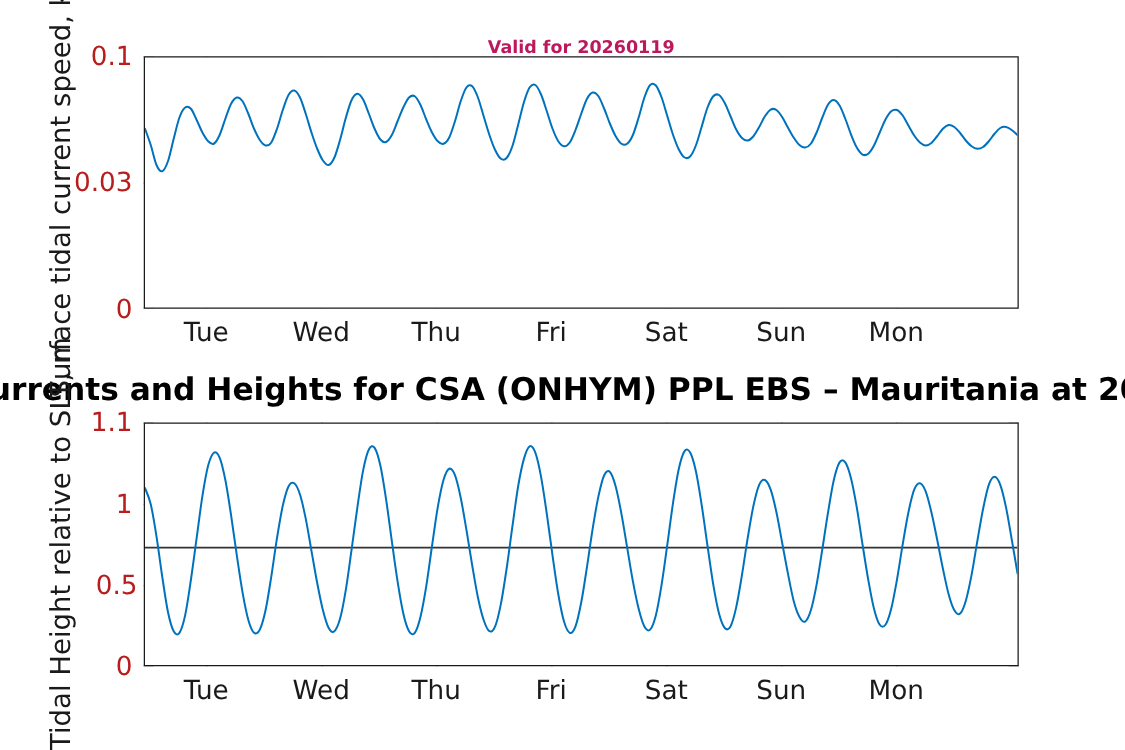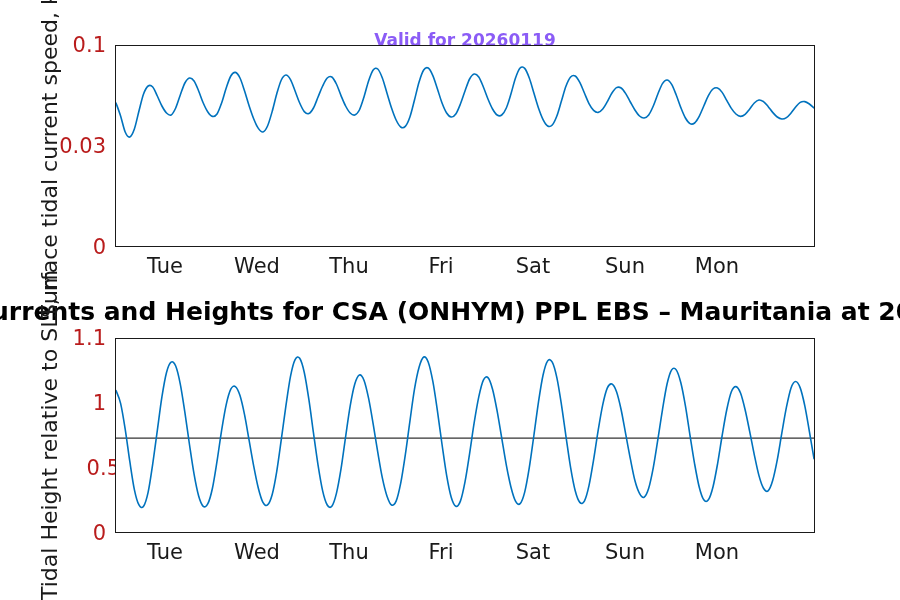--- a/index.html
+++ b/index.html
@@ -79,24 +79,24 @@
     line-height: 24px;
     white-space: nowrap;
     color: #1a1a1a;
     transform-origin: 0 0;
     transform: rotate(-90deg);
   }
 
   
   .subplot-title {
     position: absolute;
-    font-size: 17px;
+    font-size: 14px;
     font-weight: bold;
     white-space: nowrap;
-    color: #8b5cf6;
+    color: #be185d;
     text-align: center;
   }
   .main-title {
     position: absolute;
     font-size: 25px;
     font-weight: bold;
     white-space: nowrap;
     color: #000000;
   }
 </style>
@@ -146,21 +146,21 @@
   <div class="plot-box" id="plot-top">
     <svg class="plot-svg" id="svg-top" viewBox="0 0 700 202" preserveAspectRatio="none">
         <path d="M 0.00 57.57 C 0.77 59.76, 3.07 65.82, 4.61 70.70 C 6.14 75.58, 7.68 83.33, 9.21 86.86 C 10.75 90.40, 12.28 92.42, 13.82 91.91 C 15.35 91.41, 16.89 88.21, 18.42 83.83 C 19.96 79.45, 21.49 71.54, 23.03 65.65 C 24.56 59.76, 26.10 52.69, 27.63 48.48 C 29.17 44.27, 30.70 41.58, 32.24 40.40 C 33.77 39.22, 35.31 39.73, 36.84 41.41 C 38.38 43.09, 39.91 47.30, 41.45 50.50 C 42.98 53.70, 44.52 57.74, 46.05 60.60 C 47.59 63.46, 49.12 66.15, 50.66 67.67 C 52.19 69.18, 53.73 70.53, 55.26 69.69 C 56.80 68.85, 58.33 65.99, 59.87 62.62 C 61.40 59.25, 62.94 53.70, 64.47 49.49 C 66.01 45.28, 67.54 40.23, 69.08 37.37 C 70.61 34.51, 72.15 32.66, 73.68 32.32 C 75.22 31.98, 76.75 33.16, 78.29 35.35 C 79.82 37.54, 81.36 41.75, 82.89 45.45 C 84.43 49.15, 85.96 54.04, 87.50 57.57 C 89.04 61.11, 90.57 64.40, 92.11 66.66 C 93.64 68.92, 95.18 70.77, 96.71 71.10 C 98.25 71.44, 99.78 70.94, 101.32 68.68 C 102.85 66.42, 104.39 61.95, 105.92 57.57 C 107.46 53.19, 108.99 46.97, 110.53 42.42 C 112.06 37.88, 113.60 32.93, 115.13 30.30 C 116.67 27.67, 118.20 26.33, 119.74 26.66 C 121.27 27.00, 122.81 29.19, 124.34 32.32 C 125.88 35.45, 127.41 40.74, 128.95 45.45 C 130.48 50.16, 132.02 55.89, 133.55 60.60 C 135.09 65.31, 136.62 69.96, 138.16 73.73 C 139.69 77.50, 141.23 81.04, 142.76 83.22 C 144.30 85.41, 145.83 87.26, 147.37 86.86 C 148.90 86.46, 150.44 84.23, 151.97 80.80 C 153.51 77.37, 155.04 71.64, 156.58 66.26 C 158.11 60.87, 159.65 53.80, 161.18 48.48 C 162.72 43.16, 164.25 37.54, 165.79 34.34 C 167.32 31.14, 168.86 29.36, 170.39 29.29 C 171.93 29.22, 173.46 31.24, 175.00 33.94 C 176.54 36.63, 178.07 41.51, 179.61 45.45 C 181.14 49.39, 182.68 54.10, 184.21 57.57 C 185.75 61.04, 187.28 64.47, 188.82 66.26 C 190.35 68.04, 191.89 68.88, 193.42 68.28 C 194.96 67.67, 196.49 65.41, 198.03 62.62 C 199.56 59.83, 201.10 55.21, 202.63 51.51 C 204.17 47.81, 205.70 43.60, 207.24 40.40 C 208.77 37.20, 210.31 33.83, 211.84 32.32 C 213.38 30.80, 214.91 30.30, 216.45 31.31 C 217.98 32.32, 219.52 35.25, 221.05 38.38 C 222.59 41.51, 224.12 46.39, 225.66 50.10 C 227.19 53.80, 228.73 57.67, 230.26 60.60 C 231.80 63.53, 233.33 66.15, 234.87 67.67 C 236.40 69.18, 237.94 70.19, 239.47 69.69 C 241.01 69.19, 242.54 67.67, 244.08 64.64 C 245.61 61.61, 247.15 56.39, 248.68 51.51 C 250.22 46.63, 251.75 39.90, 253.29 35.35 C 254.82 30.81, 256.36 26.26, 257.89 24.24 C 259.43 22.22, 260.96 21.88, 262.50 23.23 C 264.04 24.58, 265.57 28.28, 267.11 32.32 C 268.64 36.36, 270.18 42.42, 271.71 47.47 C 273.25 52.52, 274.78 58.07, 276.32 62.62 C 277.85 67.16, 279.39 71.54, 280.92 74.74 C 282.46 77.94, 283.99 80.73, 285.53 81.81 C 287.06 82.89, 288.60 82.89, 290.13 81.20 C 291.67 79.52, 293.20 76.15, 294.74 71.71 C 296.27 67.27, 297.81 60.43, 299.34 54.54 C 300.88 48.65, 302.41 41.41, 303.95 36.36 C 305.48 31.31, 307.02 26.60, 308.55 24.24 C 310.09 21.88, 311.62 21.28, 313.16 22.22 C 314.69 23.16, 316.23 26.36, 317.76 29.90 C 319.30 33.43, 320.83 38.82, 322.37 43.43 C 323.90 48.04, 325.44 53.53, 326.97 57.57 C 328.51 61.61, 330.04 65.31, 331.58 67.67 C 333.11 70.03, 334.65 71.54, 336.18 71.71 C 337.72 71.88, 339.25 70.87, 340.79 68.68 C 342.32 66.49, 343.86 62.45, 345.39 58.58 C 346.93 54.71, 348.46 49.66, 350.00 45.45 C 351.54 41.24, 353.07 36.19, 354.61 33.33 C 356.14 30.47, 357.68 28.62, 359.21 28.28 C 360.75 27.94, 362.28 29.12, 363.82 31.31 C 365.35 33.50, 366.89 37.71, 368.42 41.41 C 369.96 45.11, 371.49 49.83, 373.03 53.53 C 374.56 57.23, 376.10 60.94, 377.63 63.63 C 379.17 66.32, 380.70 68.68, 382.24 69.69 C 383.77 70.70, 385.31 70.87, 386.84 69.69 C 388.38 68.51, 389.91 66.15, 391.45 62.62 C 392.98 59.08, 394.52 53.53, 396.05 48.48 C 397.59 43.43, 399.12 36.70, 400.66 32.32 C 402.19 27.94, 403.73 23.84, 405.26 22.22 C 406.80 20.60, 408.33 20.94, 409.87 22.62 C 411.40 24.31, 412.94 28.18, 414.47 32.32 C 416.01 36.46, 417.54 42.42, 419.08 47.47 C 420.61 52.52, 422.15 58.14, 423.68 62.62 C 425.22 67.10, 426.75 71.31, 428.29 74.34 C 429.82 77.37, 431.36 79.89, 432.89 80.80 C 434.43 81.71, 435.96 81.47, 437.50 79.79 C 439.04 78.11, 440.57 74.74, 442.11 70.70 C 443.64 66.66, 445.18 60.60, 446.71 55.55 C 448.25 50.50, 449.78 44.44, 451.32 40.40 C 452.85 36.36, 454.39 32.99, 455.92 31.31 C 457.46 29.63, 458.99 29.39, 460.53 30.30 C 462.06 31.21, 463.60 33.90, 465.13 36.76 C 466.67 39.63, 468.20 43.90, 469.74 47.47 C 471.27 51.04, 472.81 55.25, 474.34 58.18 C 475.88 61.11, 477.41 63.56, 478.95 65.04 C 480.48 66.53, 482.02 67.30, 483.55 67.06 C 485.09 66.83, 486.62 65.45, 488.16 63.63 C 489.69 61.81, 491.23 58.85, 492.76 56.16 C 494.30 53.46, 495.83 49.83, 497.37 47.47 C 498.90 45.11, 500.44 42.86, 501.97 42.02 C 503.51 41.17, 505.04 41.41, 506.58 42.42 C 508.11 43.43, 509.65 45.72, 511.18 48.08 C 512.72 50.43, 514.25 53.80, 515.79 56.56 C 517.32 59.32, 518.86 62.28, 520.39 64.64 C 521.93 67.00, 523.46 69.35, 525.00 70.70 C 526.54 72.05, 528.07 72.89, 529.61 72.72 C 531.14 72.55, 532.68 71.71, 534.21 69.69 C 535.75 67.67, 537.28 64.13, 538.82 60.60 C 540.35 57.06, 541.89 52.25, 543.42 48.48 C 544.96 44.71, 546.49 40.33, 548.03 37.98 C 549.56 35.62, 551.10 34.21, 552.63 34.34 C 554.17 34.47, 555.70 36.26, 557.24 38.78 C 558.77 41.31, 560.31 45.58, 561.84 49.49 C 563.38 53.40, 564.91 58.34, 566.45 62.22 C 567.98 66.09, 569.52 70.03, 571.05 72.72 C 572.59 75.41, 574.12 77.53, 575.66 78.38 C 577.19 79.22, 578.73 78.98, 580.26 77.77 C 581.80 76.56, 583.33 73.97, 584.87 71.10 C 586.40 68.24, 587.94 64.10, 589.47 60.60 C 591.01 57.10, 592.54 52.96, 594.08 50.10 C 595.61 47.23, 597.15 44.71, 598.68 43.43 C 600.22 42.15, 601.75 41.85, 603.29 42.42 C 604.82 42.99, 606.36 44.78, 607.89 46.86 C 609.43 48.95, 610.96 52.25, 612.50 54.94 C 614.04 57.64, 615.57 60.73, 617.11 63.02 C 618.64 65.31, 620.18 67.33, 621.71 68.68 C 623.25 70.03, 624.78 71.04, 626.32 71.10 C 627.85 71.17, 629.39 70.33, 630.92 69.08 C 632.46 67.84, 633.99 65.55, 635.53 63.63 C 637.06 61.71, 638.60 59.09, 640.13 57.57 C 641.67 56.06, 643.20 54.78, 644.74 54.54 C 646.27 54.30, 647.81 55.08, 649.34 56.16 C 650.88 57.23, 652.41 59.19, 653.95 61.00 C 655.48 62.82, 657.02 65.28, 658.55 67.06 C 660.09 68.85, 661.62 70.60, 663.16 71.71 C 664.69 72.82, 666.23 73.63, 667.76 73.73 C 669.30 73.83, 670.83 73.33, 672.37 72.32 C 673.90 71.31, 675.44 69.45, 676.97 67.67 C 678.51 65.89, 680.04 63.39, 681.58 61.61 C 683.11 59.83, 684.65 57.87, 686.18 56.96 C 687.72 56.05, 689.25 55.89, 690.79 56.16 C 692.32 56.43, 693.86 57.50, 695.39 58.58 C 696.93 59.66, 699.23 61.95, 700.00 62.62" fill="none" stroke="#0072BD" stroke-width="1.6" stroke-linejoin="round" stroke-linecap="round" vector-effect="non-scaling-stroke"></path>
       </svg>
   </div>
 
   <div class="yaxis-title" style="left:38px; top:600px;">Tidal Height relative to SLT, m</div>
 
   <div class="ylab" style="left:30px; top:328px; width:76px;">1.1</div>
   <div class="ylab" style="left:30px; top:393px; width:76px;">1</div>
-  <div class="ylab" style="left:44px; top:458px; width:76px;">0.5</div>
+  <div class="ylab" style="left:34px; top:458px; width:76px;">0.5</div>
   <div class="ylab" style="left:30px; top:523px; width:76px;">0</div>
 
   <div class="tick-h" style="left:115px; top:338px; width:8px;"></div>
   <div class="tick-h" style="left:115px; top:403px; width:8px;"></div>
   <div class="tick-h" style="left:115px; top:468px; width:8px;"></div>
   <div class="tick-h" style="left:115px; top:532px; width:8px;"></div>
 
   <div class="tick-h" style="left:807px; top:338px; width:8px;"></div>
   <div class="tick-h" style="left:807px; top:403px; width:8px;"></div>
   <div class="tick-h" style="left:807px; top:468px; width:8px;"></div>

